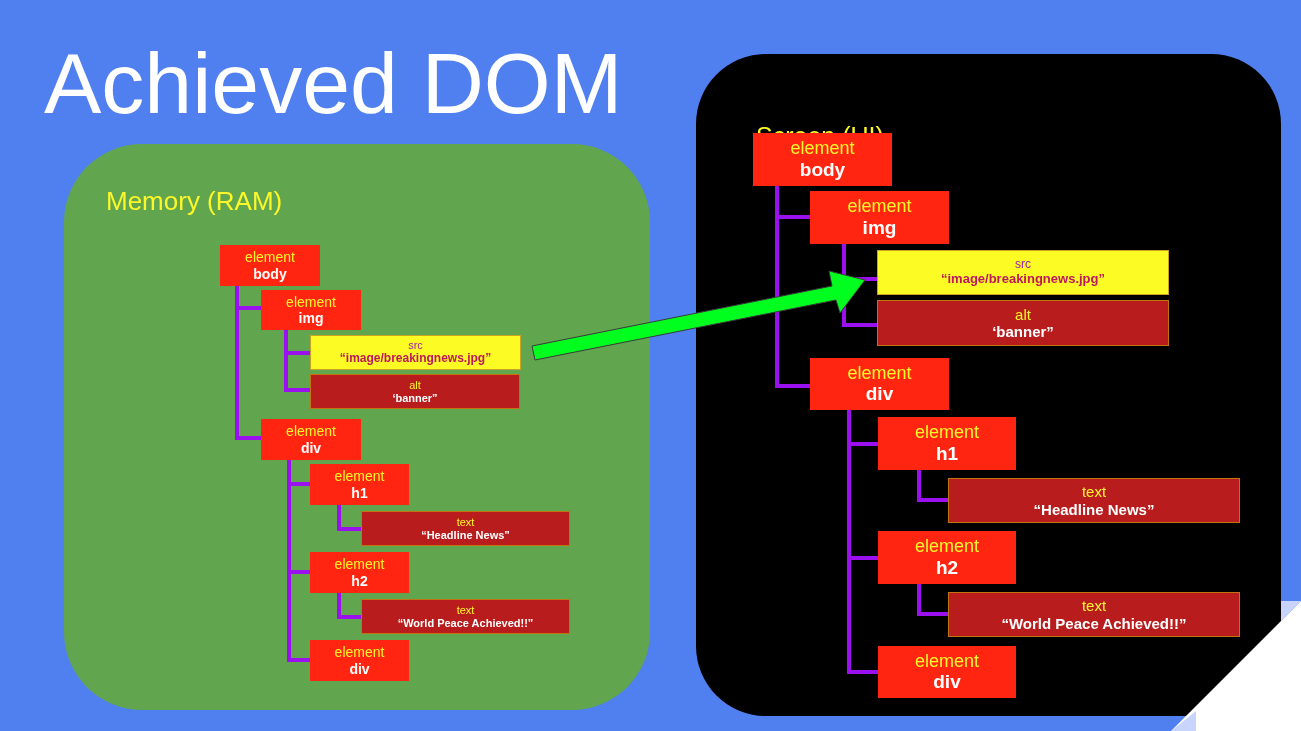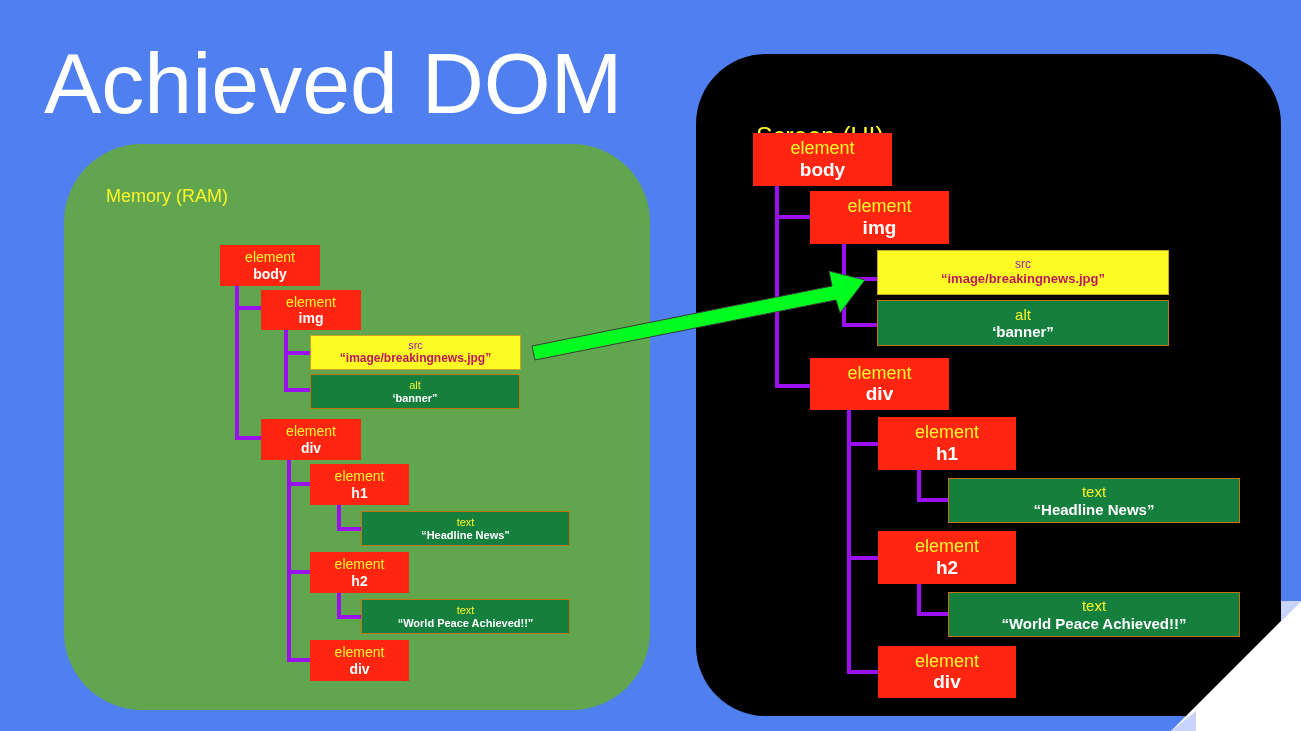--- a/index.html
+++ b/index.html
@@ -2,25 +2,25 @@
 <html><head>
 <meta charset="utf-8">
 <style>
   * { box-sizing: border-box; margin: 0; padding: 0; }
   html, body { width: 1301px; height: 731px; overflow: hidden; }
   body { background: #5080ef; position: relative; font-family: "Liberation Sans", sans-serif; }
   .title { position: absolute; left: 44px; top: 40px; font-size: 86px; color: #ffffff; font-weight: normal; letter-spacing: 0; line-height: 1; }
   .panel { position: absolute; border-radius: 78px; }
   .panel-ram { left: 64px; top: 144px; width: 586px; height: 566px; background: #62a54f; }
   .panel-screen { left: 696px; top: 54px; width: 585px; height: 662px; background: #000000; border-radius: 70px; }
-  .panel-label { position: absolute; color: #fbf72a; font-size: 18px; }
+  .panel-label { position: absolute; color: #fbf72a; font-size: 26px; }
   .box { position: absolute; text-align: center; display: flex; flex-direction: column; justify-content: center; align-items: center; line-height: 1.15; }
   .el { background: #ff2510; }
   .src { background: #fcfc24; border: 1px solid #c9a424; }
-  .alt { background: #15803d; border: 1px solid #c27410; }
+  .alt { background: #b91c1c; border: 1px solid #c27410; }
   .k { color: #fbf72a; text-align: center; }
   .src .k { color: #a21caf; }
   .v { color: #ffffff; font-weight: bold; }
   .src .v { color: #be185d; }
   .alt .v { font-weight: bold; }
   .line { position: absolute; background: #9a10ef; }
   
   .sm .el .k { font-size: 14px; }
   .sm .el .v { font-size: 14px; }
   .sm .src .k, .sm .alt .k { font-size: 11px; }

